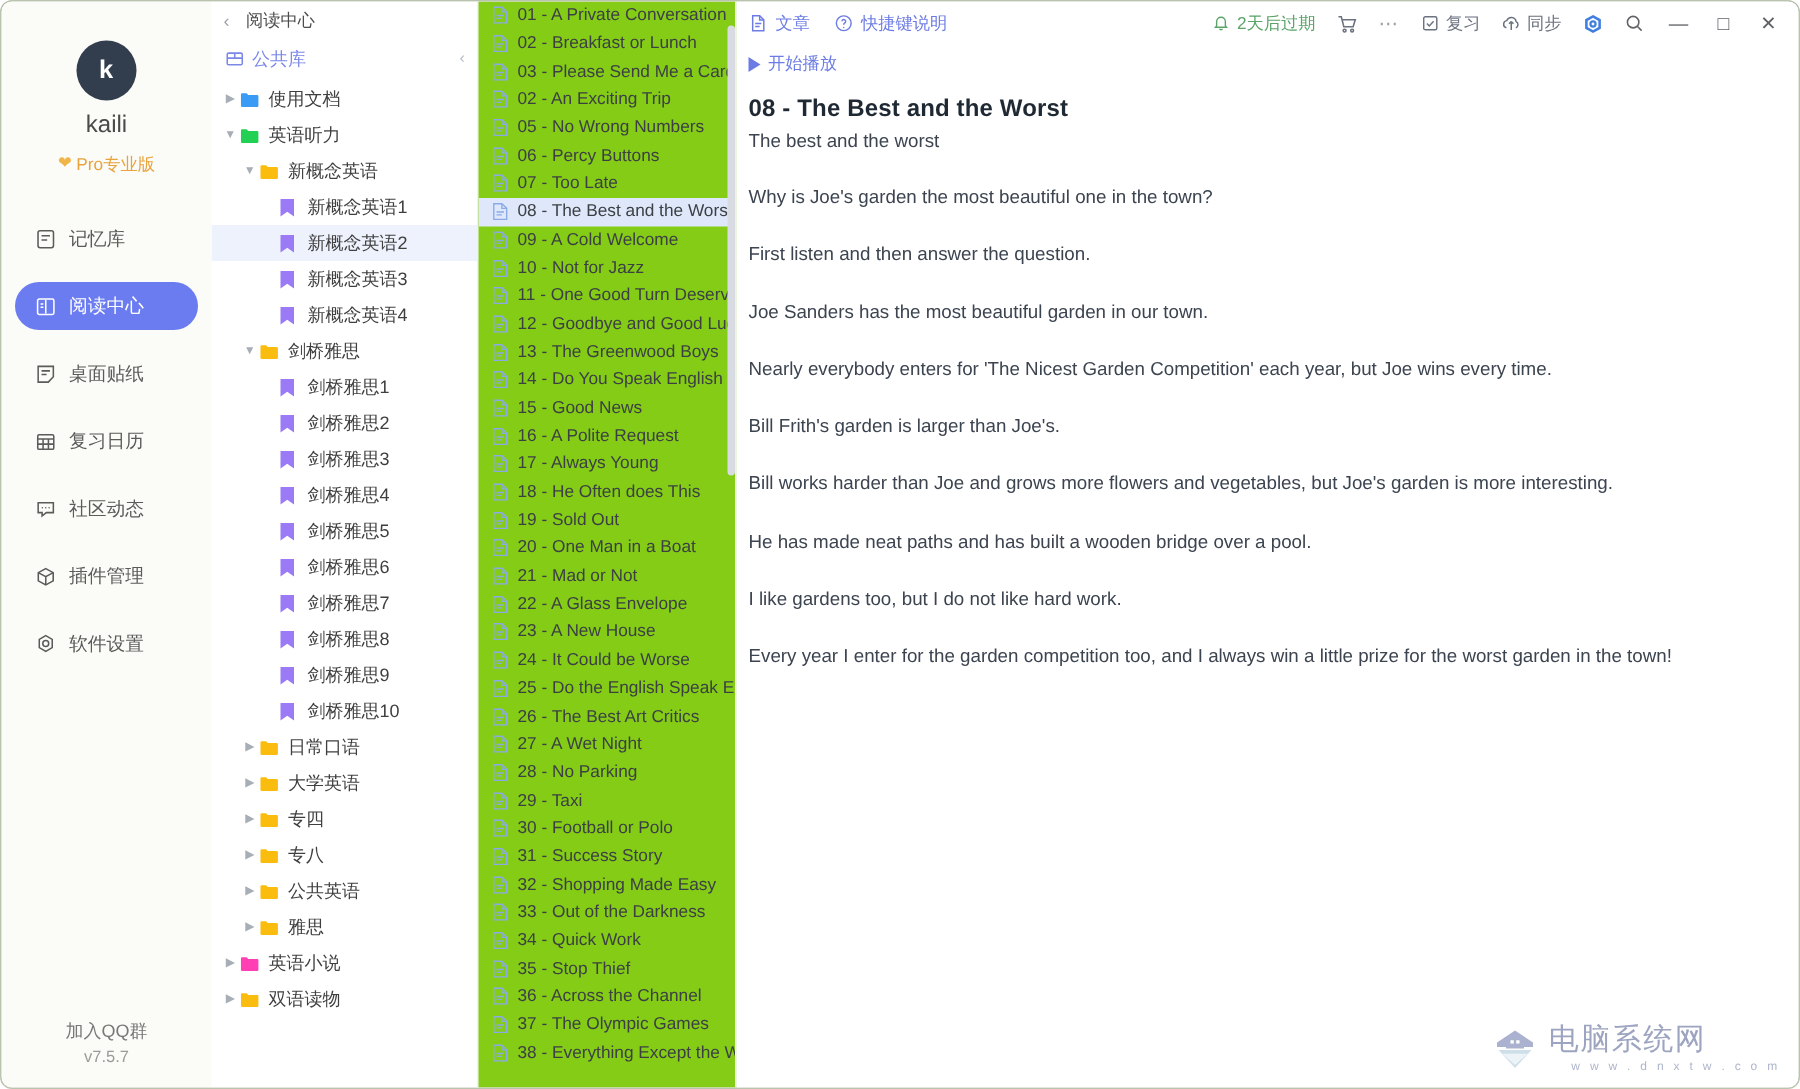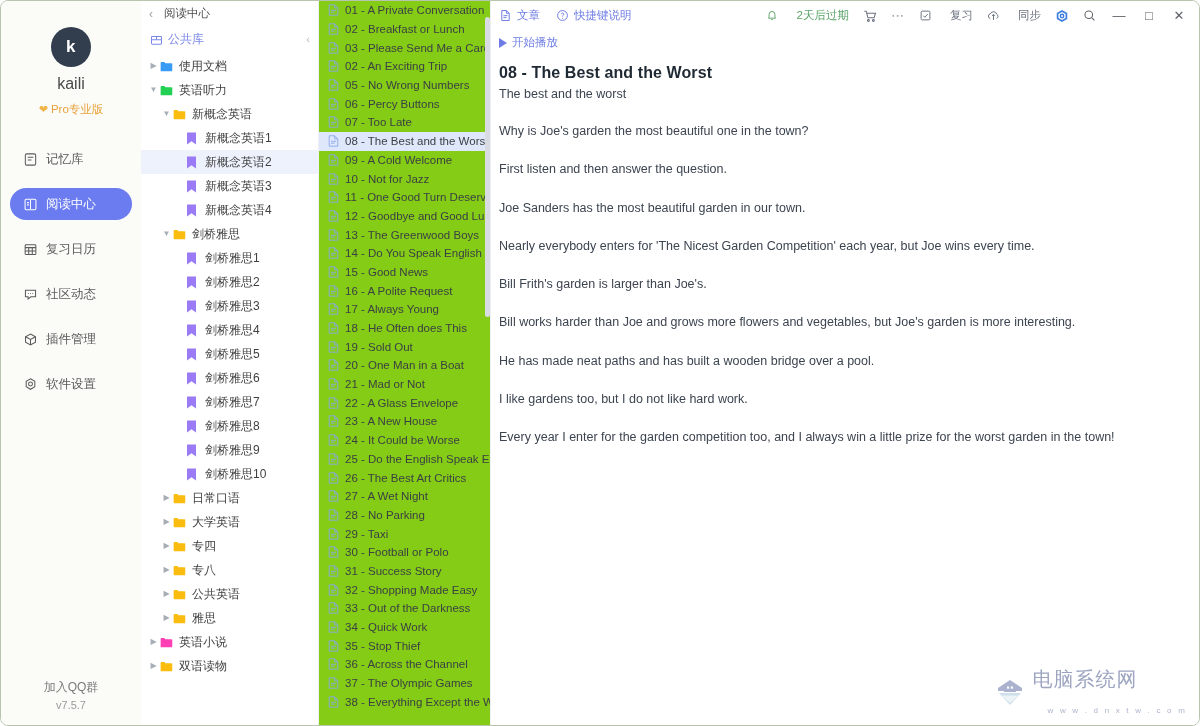--- a/index.html
+++ b/index.html
@@ -171,21 +171,21 @@
     padding: 0 8px 0 0;
   }
   .rt-left { display: flex; align-items: center; gap: 16px; padding-left: 8px; }
   .rt-chip {
     display: flex; align-items: center; gap: 4px;
     font-size: 11.5px; color: #6d7ce4;
     cursor: pointer;
   }
   .rt-right { display: flex; align-items: center; gap: 14px; padding-right: 4px; }
   .tb-item {
-    display: flex; align-items: center; gap: 17px;
+    display: flex; align-items: center; gap: 3px;
     font-size: 11.5px; color: #6b7280;
     cursor: pointer;
   }
   .tb-item.expire { color: #5aa469; }
   .tb-icon { width: 14px; height: 14px; display: block; }
   .win-btn { color: #5f6368; font-size: 13px; cursor: pointer; width: 16px; text-align:center; }
 
   .play-bar {
     padding: 5px 0 0 8px;
     display: flex; align-items: center;
@@ -244,21 +244,21 @@
   }
   .wm-logo { width: 32px; height: 32px; display:block; }
   .wm-text { display:flex; flex-direction: column; }
   .wm-main {
     font-size: 20px; font-weight: normal;
     color: #8f98b8; letter-spacing: 1px;
     line-height: 1;
   }
   .wm-sub {
     font-size: 8px; color: #a3abc4;
-    letter-spacing: 2.2px; margin-top: 17px; padding-left: 15px;
+    letter-spacing: 2.2px; margin-top: 3px; padding-left: 15px;
   }
 </style>
 </head>
 <body>
 
 <div id="app">
 
   <div class="rail">
     <div class="avatar">
       <span>k</span>
@@ -283,20 +283,30 @@
       <div class="nav-item active">
         <span class="nav-icn">
             <svg viewBox="0 0 16 16" width="15" height="15" fill="none" stroke="currentColor" stroke-width="1.1">
               <rect x="2.2" y="2.5" width="11.6" height="11" rx="1.2"></rect>
               <line x1="8" y1="3.2" x2="8" y2="12.8"></line>
               <line x1="4.3" y1="6" x2="6.3" y2="6"></line>
               <line x1="4.3" y1="8.4" x2="6.3" y2="8.4"></line>
             </svg>
           </span>
         <span>阅读中心</span>
+      </div>
+      <div class="nav-item">
+        <span class="nav-icn">
+            <svg viewBox="0 0 16 16" width="15" height="15" fill="none" stroke="currentColor" stroke-width="1.1">
+              <path d="M2.6 2.4h10.8v7.4l-3.6 3.8H2.6z"></path>
+              <line x1="5" y1="5.6" x2="11" y2="5.6"></line>
+              <line x1="5" y1="8.2" x2="8.6" y2="8.2"></line>
+            </svg>
+          </span>
+        <span>桌面贴纸</span>
       </div>
       <div class="nav-item">
         <span class="nav-icn">
             <svg viewBox="0 0 16 16" width="15" height="15" fill="none" stroke="currentColor" stroke-width="1.1">
               <rect x="2.3" y="3" width="11.4" height="10.4" rx="1"></rect>
               <line x1="2.3" y1="6" x2="13.7" y2="6"></line>
               <line x1="6.1" y1="6" x2="6.1" y2="13.4"></line>
               <line x1="9.9" y1="6" x2="9.9" y2="13.4"></line>
               <line x1="2.3" y1="9.7" x2="13.7" y2="9.7"></line>
             </svg>

